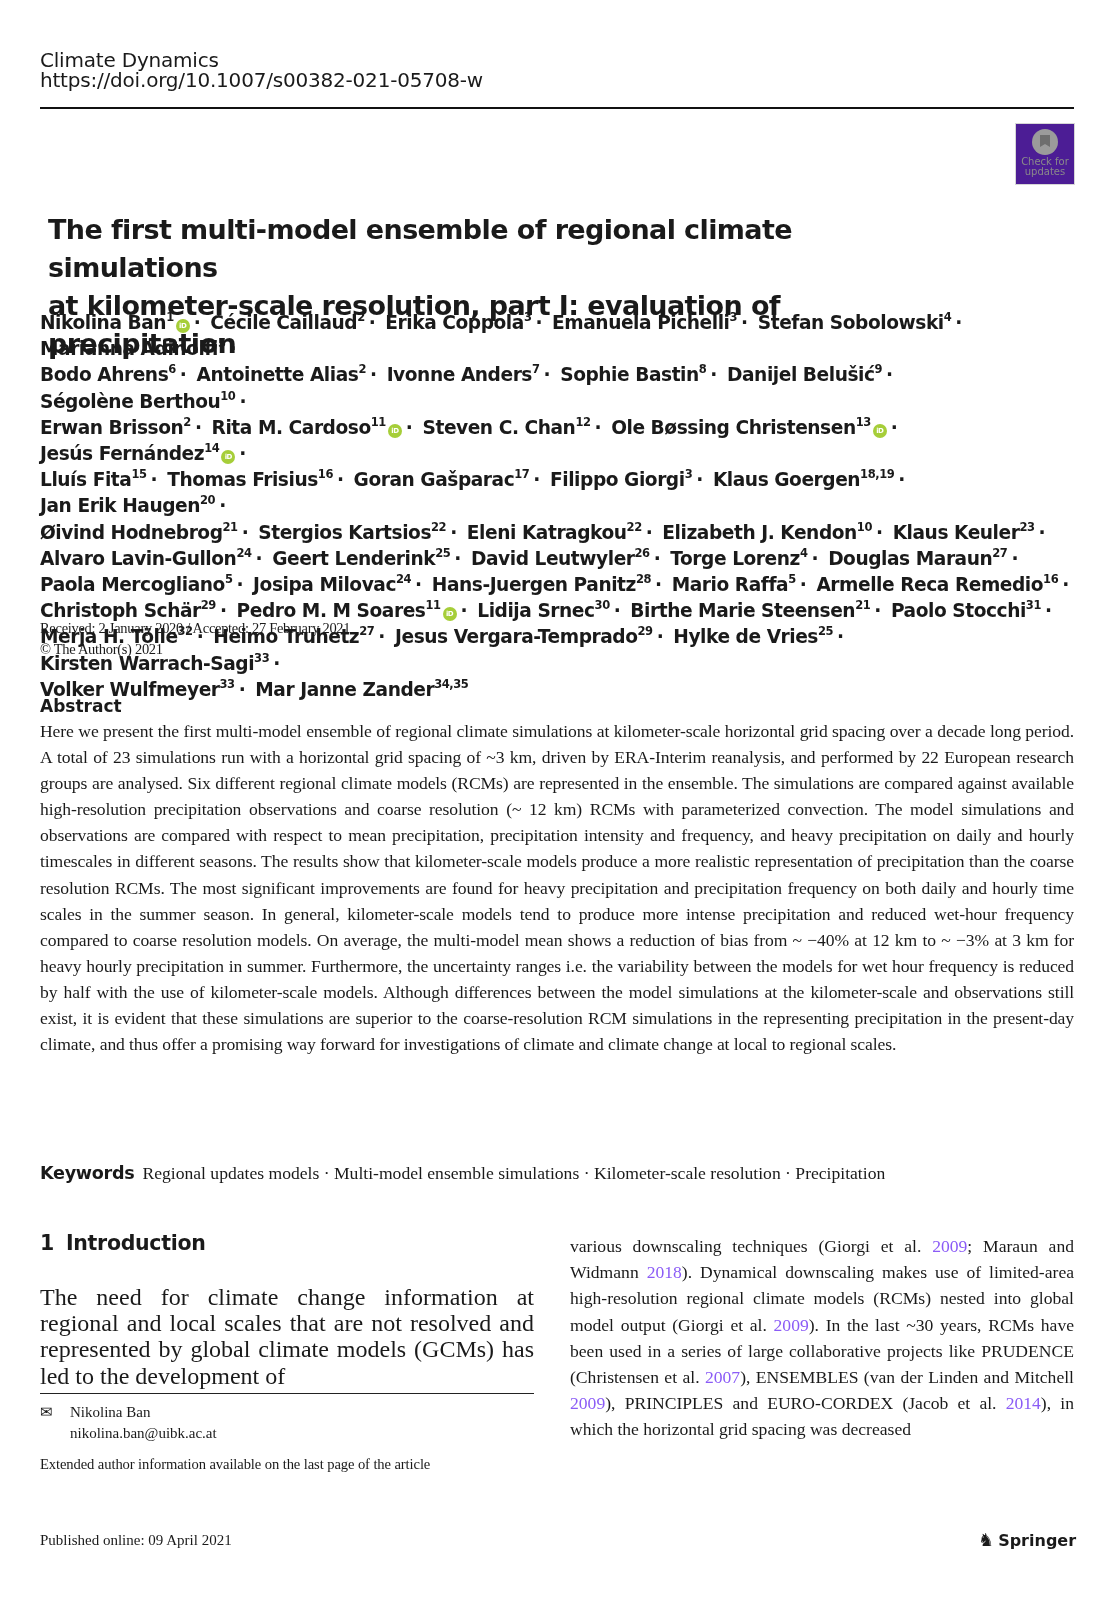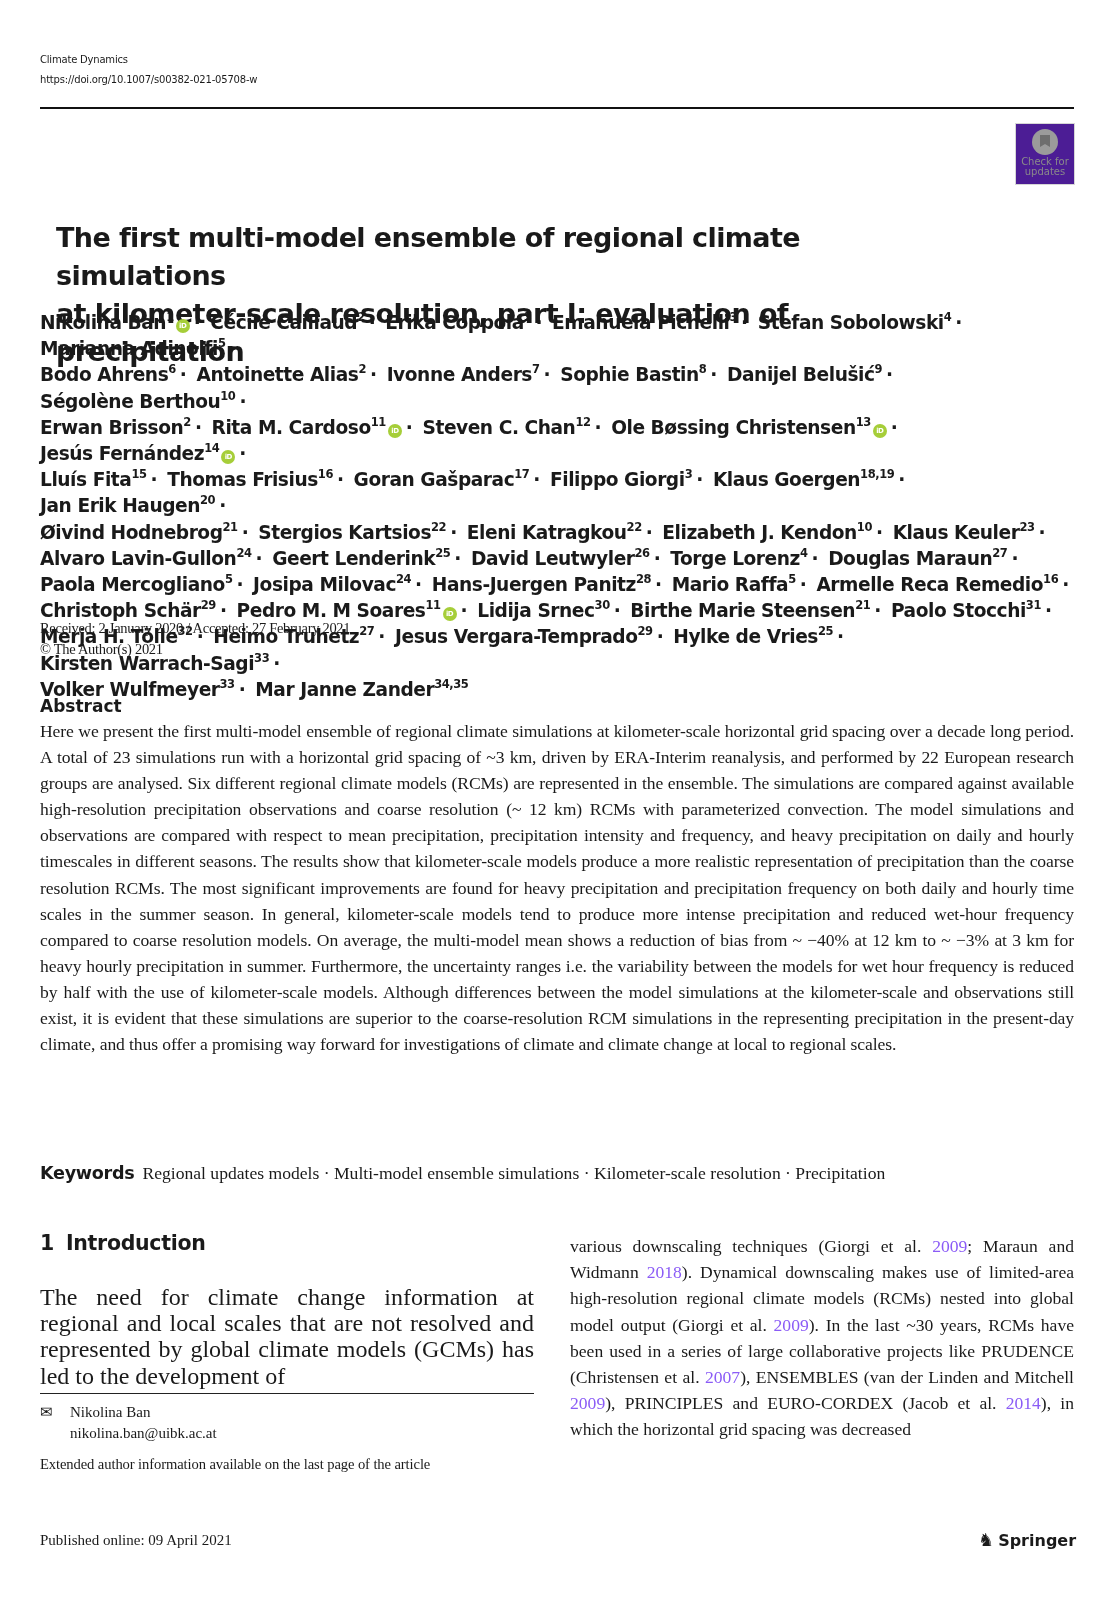--- a/index.html
+++ b/index.html
@@ -1,20 +1,20 @@
 <!DOCTYPE html>
 <html><head>
 <meta charset="utf-8">
 <style>
   html, body { margin: 0; padding: 0; background: #ffffff; }
   body { width: 1110px; height: 1607px; position: relative; overflow: hidden; color: #1a1a1a; }
   .sans { font-family: "DejaVu Sans", "Liberation Sans", sans-serif; }
   .serif { font-family: "Liberation Serif", "DejaVu Serif", serif; }
 
-  #journal { position: absolute; left: 40px; top: 50px; font-size: 10px; line-height: 20px; }
+  #journal { position: absolute; left: 40px; top: 50px; font-size: 20px; line-height: 20px; }
   #journal div { letter-spacing: -0.2px; }
   #header-rule { position: absolute; left: 40px; top: 107px; width: 1034px; height: 0; border-top: 2.5px solid #111; }
 
   #cfu { position: absolute; left: 1015px; top: 123px; width: 58px; height: 60px; border: 1px solid #d6d6d6; background: #4c1d95; text-align: center; }
   #cfu .badge { width: 26px; height: 26px; border-radius: 50%; background: #9b9b9b; margin: 5px auto 2px; position: relative; }
   #cfu .badge::after { content: ""; position: absolute; left: 8px; top: 6px; width: 10px; height: 12px; background: #6e6e6e; clip-path: polygon(0 0,100% 0,100% 100%,50% 75%,0 100%); }
   #cfu .txt { font-size: 10px; line-height: 10px; color: #8a8a8a; }
 
   #title { position: absolute; left: 40px; top: 203px; width: 900px; font-size: 27px; line-height: 38px; font-weight: bold; letter-spacing: -0.6px; }
 
@@ -56,21 +56,21 @@
   <div>https://doi.org/10.1007/s00382-021-05708-w</div>
 </div>
 <div id="header-rule"></div>
 
 <div id="cfu" class="sans">
   <div class="badge"></div>
   <div class="txt">Check for</div>
   <div class="txt">updates</div>
 </div>
 
-<h1 id="title" class="sans" style="margin:16px;">
+<h1 id="title" class="sans" style="margin:8px;">
   <div>The first multi-model ensemble of regional climate simulations</div>
   <div>at kilometer-scale resolution, part I: evaluation of precipitation</div>
 </h1>
 
 <div id="authors" class="sans"><span class="author"><span>Nikolina Ban</span><sup>1</sup><span class="orcid">iD</span></span><span class="sep">·</span> <span class="author"><span>Cécile Caillaud</span><sup>2</sup></span><span class="sep">·</span> <span class="author"><span>Erika Coppola</span><sup>3</sup></span><span class="sep">·</span> <span class="author"><span>Emanuela Pichelli</span><sup>3</sup></span><span class="sep">·</span> <span class="author"><span>Stefan Sobolowski</span><sup>4</sup></span><span class="sep">·</span> <span class="author"><span>Marianna Adinolfi</span><sup>5</sup></span><span class="sep">·</span><br><span class="author"><span>Bodo Ahrens</span><sup>6</sup></span><span class="sep">·</span> <span class="author"><span>Antoinette Alias</span><sup>2</sup></span><span class="sep">·</span> <span class="author"><span>Ivonne Anders</span><sup>7</sup></span><span class="sep">·</span> <span class="author"><span>Sophie Bastin</span><sup>8</sup></span><span class="sep">·</span> <span class="author"><span>Danijel Belušić</span><sup>9</sup></span><span class="sep">·</span> <span class="author"><span>Ségolène Berthou</span><sup>10</sup></span><span class="sep">·</span><br><span class="author"><span>Erwan Brisson</span><sup>2</sup></span><span class="sep">·</span> <span class="author"><span>Rita M. Cardoso</span><sup>11</sup><span class="orcid">iD</span></span><span class="sep">·</span> <span class="author"><span>Steven C. Chan</span><sup>12</sup></span><span class="sep">·</span> <span class="author"><span>Ole Bøssing Christensen</span><sup>13</sup><span class="orcid">iD</span></span><span class="sep">·</span> <span class="author"><span>Jesús Fernández</span><sup>14</sup><span class="orcid">iD</span></span><span class="sep">·</span><br><span class="author"><span>Lluís Fita</span><sup>15</sup></span><span class="sep">·</span> <span class="author"><span>Thomas Frisius</span><sup>16</sup></span><span class="sep">·</span> <span class="author"><span>Goran Gašparac</span><sup>17</sup></span><span class="sep">·</span> <span class="author"><span>Filippo Giorgi</span><sup>3</sup></span><span class="sep">·</span> <span class="author"><span>Klaus Goergen</span><sup>18,19</sup></span><span class="sep">·</span> <span class="author"><span>Jan Erik Haugen</span><sup>20</sup></span><span class="sep">·</span><br><span class="author"><span>Øivind Hodnebrog</span><sup>21</sup></span><span class="sep">·</span> <span class="author"><span>Stergios Kartsios</span><sup>22</sup></span><span class="sep">·</span> <span class="author"><span>Eleni Katragkou</span><sup>22</sup></span><span class="sep">·</span> <span class="author"><span>Elizabeth J. Kendon</span><sup>10</sup></span><span class="sep">·</span> <span class="author"><span>Klaus Keuler</span><sup>23</sup></span><span class="sep">·</span><br><span class="author"><span>Alvaro Lavin-Gullon</span><sup>24</sup></span><span class="sep">·</span> <span class="author"><span>Geert Lenderink</span><sup>25</sup></span><span class="sep">·</span> <span class="author"><span>David Leutwyler</span><sup>26</sup></span><span class="sep">·</span> <span class="author"><span>Torge Lorenz</span><sup>4</sup></span><span class="sep">·</span> <span class="author"><span>Douglas Maraun</span><sup>27</sup></span><span class="sep">·</span><br><span class="author"><span>Paola Mercogliano</span><sup>5</sup></span><span class="sep">·</span> <span class="author"><span>Josipa Milovac</span><sup>24</sup></span><span class="sep">·</span> <span class="author"><span>Hans-Juergen Panitz</span><sup>28</sup></span><span class="sep">·</span> <span class="author"><span>Mario Raffa</span><sup>5</sup></span><span class="sep">·</span> <span class="author"><span>Armelle Reca Remedio</span><sup>16</sup></span><span class="sep">·</span><br><span class="author"><span>Christoph Schär</span><sup>29</sup></span><span class="sep">·</span> <span class="author"><span>Pedro M. M Soares</span><sup>11</sup><span class="orcid">iD</span></span><span class="sep">·</span> <span class="author"><span>Lidija Srnec</span><sup>30</sup></span><span class="sep">·</span> <span class="author"><span>Birthe Marie Steensen</span><sup>21</sup></span><span class="sep">·</span> <span class="author"><span>Paolo Stocchi</span><sup>31</sup></span><span class="sep">·</span><br><span class="author"><span>Merja H. Tölle</span><sup>32</sup></span><span class="sep">·</span> <span class="author"><span>Heimo Truhetz</span><sup>27</sup></span><span class="sep">·</span> <span class="author"><span>Jesus Vergara-Temprado</span><sup>29</sup></span><span class="sep">·</span> <span class="author"><span>Hylke de Vries</span><sup>25</sup></span><span class="sep">·</span> <span class="author"><span>Kirsten Warrach-Sagi</span><sup>33</sup></span><span class="sep">·</span><br><span class="author"><span>Volker Wulfmeyer</span><sup>33</sup></span><span class="sep">·</span> <span class="author"><span>Mar Janne Zander</span><sup>34,35</sup></span></div>
 
 <div id="dates" class="sans">
   <div>Received: 2 January 2020 / Accepted: 27 February 2021</div>
   <div>© The Author(s) 2021</div>
 </div>

